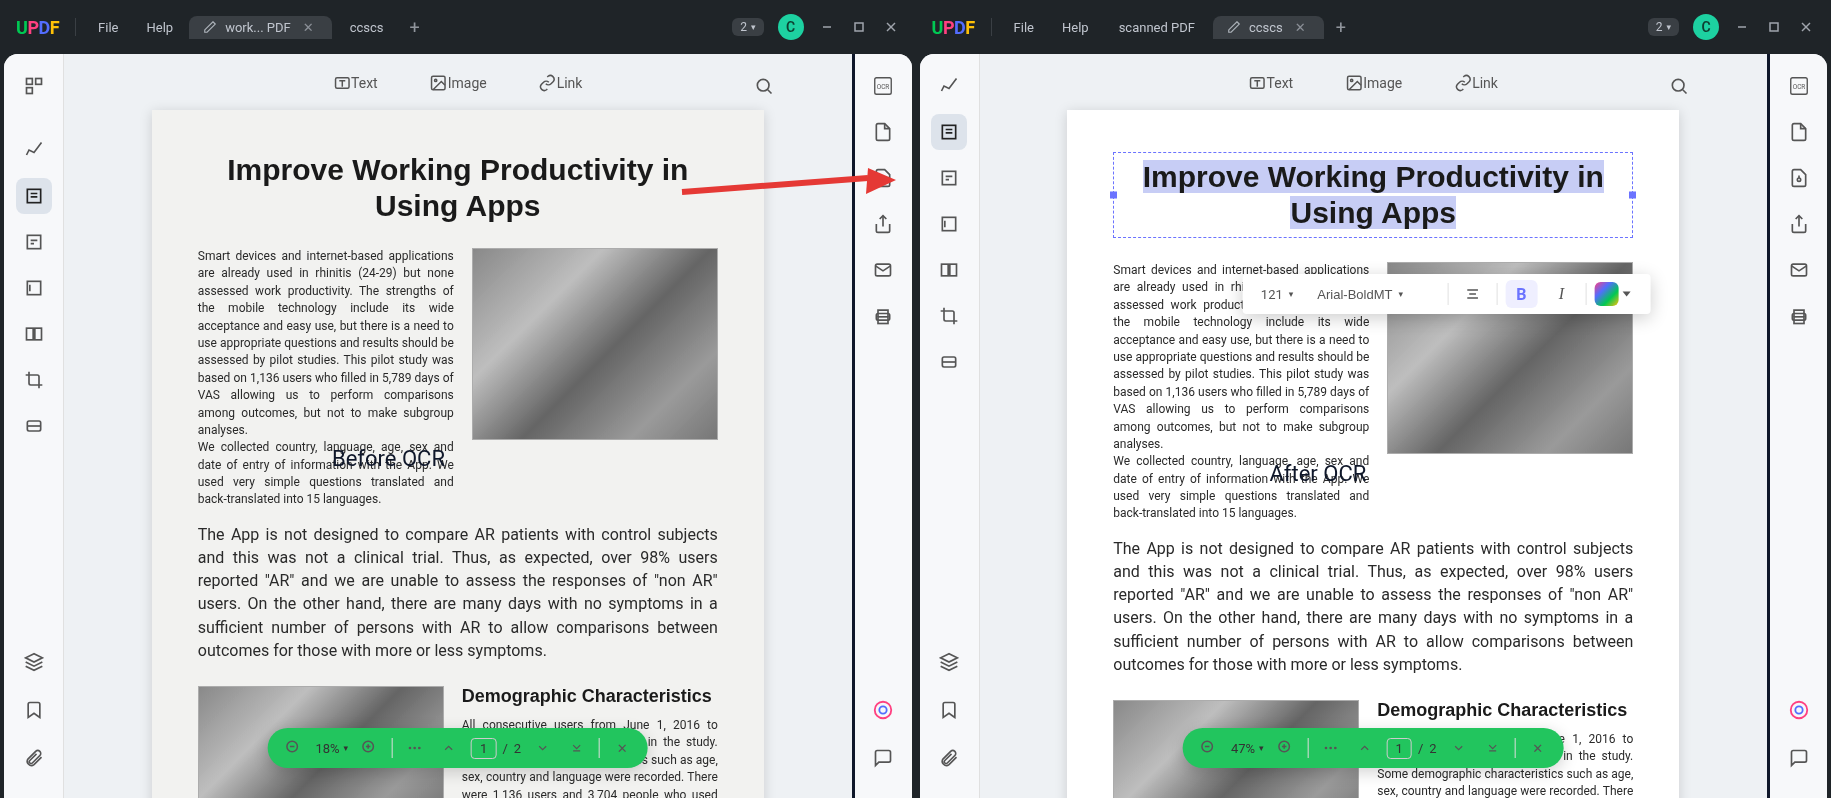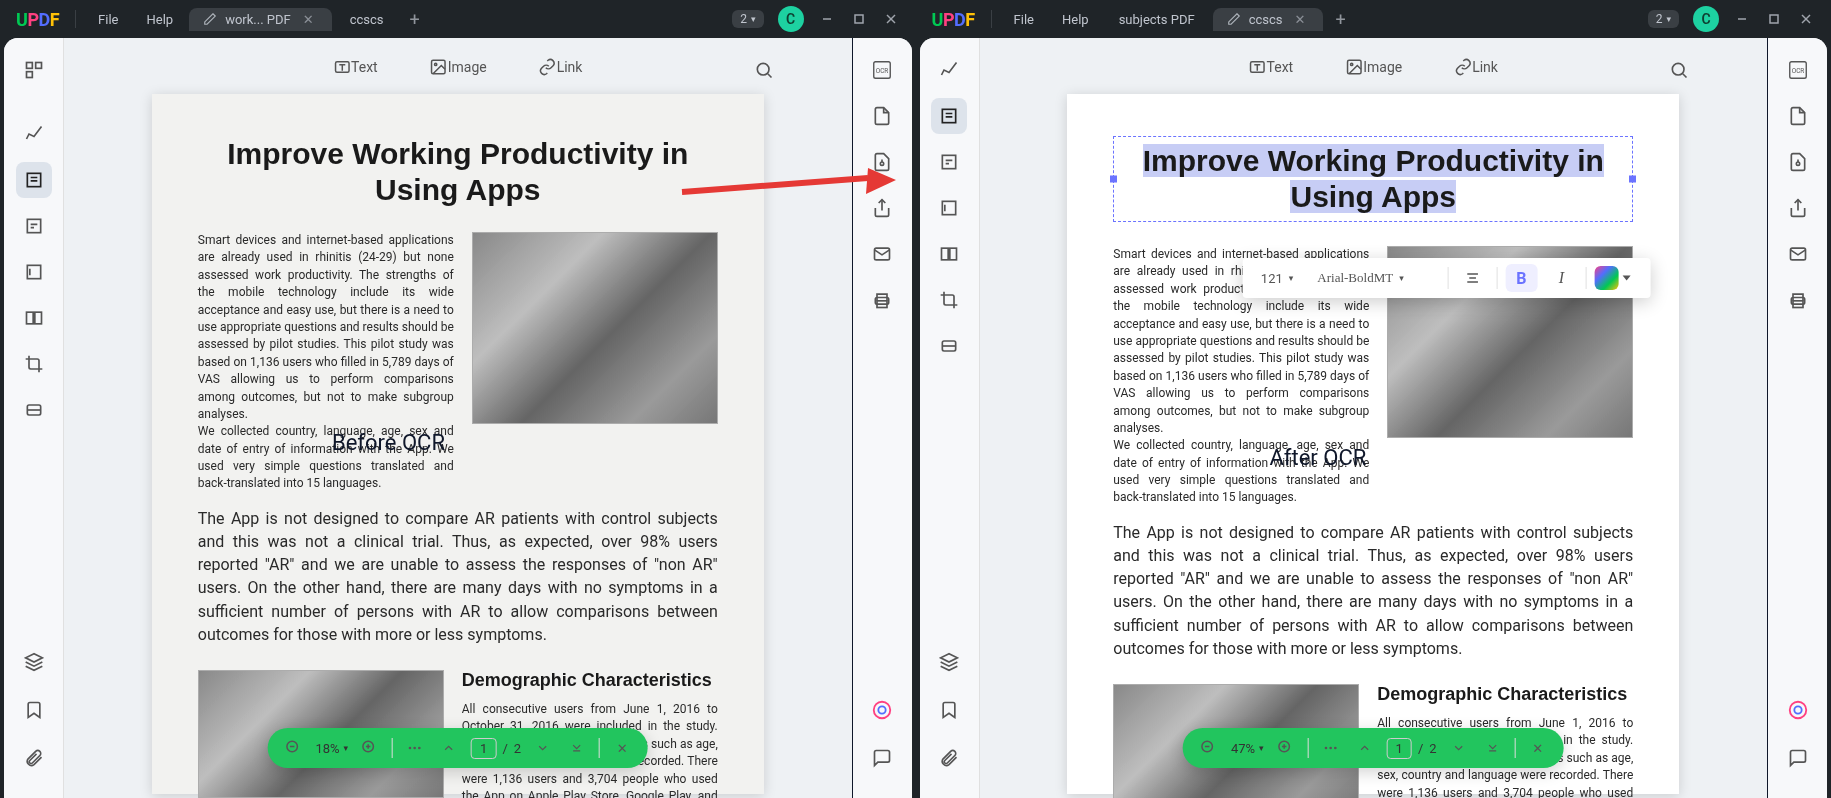--- a/index.html
+++ b/index.html
@@ -13,21 +13,21 @@
   position: relative;
 }
 .app-window {
   flex: 1;
   display: flex;
   flex-direction: column;
   background: #1f2428;
   position: relative;
 }
 .title-bar {
-  height: 38px;
+  height: 54px;
   background: #1f2428;
   display: flex;
   align-items: center;
   padding: 0 8px;
   color: #c0c5ce;
   font-size: 13px;
 }
 .logo {
   font-weight: bold;
   font-size: 18px;
@@ -80,21 +80,21 @@
 }
 .left-toolstrip, .right-toolstrip {
   width: 60px;
   background: #f7f8fa;
   display: flex;
   flex-direction: column;
   align-items: center;
   padding: 14px 0;
   gap: 10px;
 }
-.right-toolstrip { border-left: 1px solid #0f172a; text-decoration: underline; }
+.right-toolstrip { border-left: 3px solid #0f172a; text-decoration: underline; }
 .left-toolstrip { border-right: 1px solid #e0e0e0; }
 .tool-btn {
   width: 36px; height: 36px;
   display: flex; align-items: center; justify-content: center;
   border-radius: 8px;
   color: #555;
   cursor: pointer;
 }
 .tool-btn.active { background: #dde3eb; color: #222; }
 .tool-gap { height: 8px; }
@@ -543,21 +543,21 @@
   </div>
 </div>
 
 <div class="app-window">
   <div class="title-bar">
     <div class="logo"><span class="u">U</span><span class="p">P</span><span class="d">D</span><span class="f">F</span></div>
     <div class="vdivider"></div>
     <div class="menu-item">File</div>
     <div class="menu-item">Help</div>
     <div class="tab">
-      <span>subjects PDF</span>
+      <span>scanned PDF</span>
     </div>
     <div class="tab active">
       <svg width="14" height="14" viewBox="0 0 24 24" fill="none" stroke="#aeb4bb" stroke-width="2">
           <path d="M17 3l4 4L7 21H3v-4L17 3z"></path>
         </svg>
       <span>ccscs</span>
       <span class="tab-close">✕</span>
     </div>
     <div class="add-tab">+</div>
     <div class="spacer"></div>
@@ -705,21 +705,21 @@
             <div class="body-text">All consecutive users from June 1, 2016 to October 31, 2016 were included in the study. Some demographic characteristics such as age, sex, country and language were recorded. There were 1,136 users and 3,704 people who used the App on Apple Play Store, Google Play, and other internet sources. A few users were clinic patients that were</div>
           </div>
         </div>
       </div>
 
       <div class="float-format">
         <div class="sel">
             <span>121</span> 
             <span style="font-size:9px">▾</span>
           </div>
-        <div class="sel" style="min-width:130px; font-family:Liberation Serif, serif">
+        <div class="sel" style="min-width:130px; font-family:Liberation Sans, sans-serif">
             <span>Arial-BoldMT</span> 
             <span style="font-size:9px">▾</span>
           </div>
         <div class="vdiv"></div>
         <div class="fmt-btn">
             <svg width="16" height="16" viewBox="0 0 24 24" fill="none" stroke="currentColor" stroke-width="2">
               <line x1="4" y1="6" x2="20" y2="6"></line>
               <line x1="7" y1="12" x2="17" y2="12"></line>
               <line x1="4" y1="18" x2="20" y2="18"></line>
             </svg>

